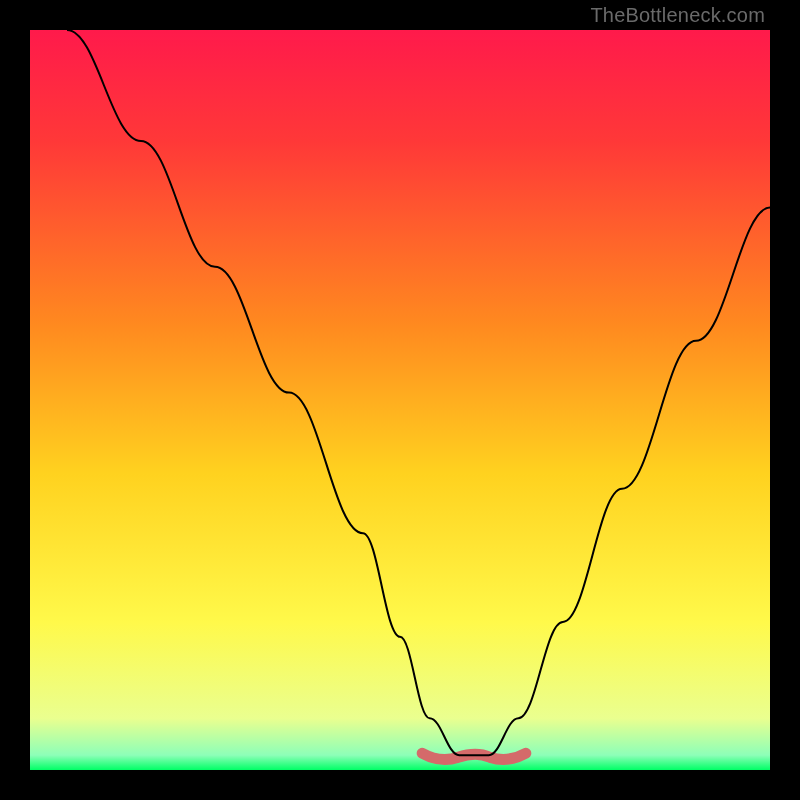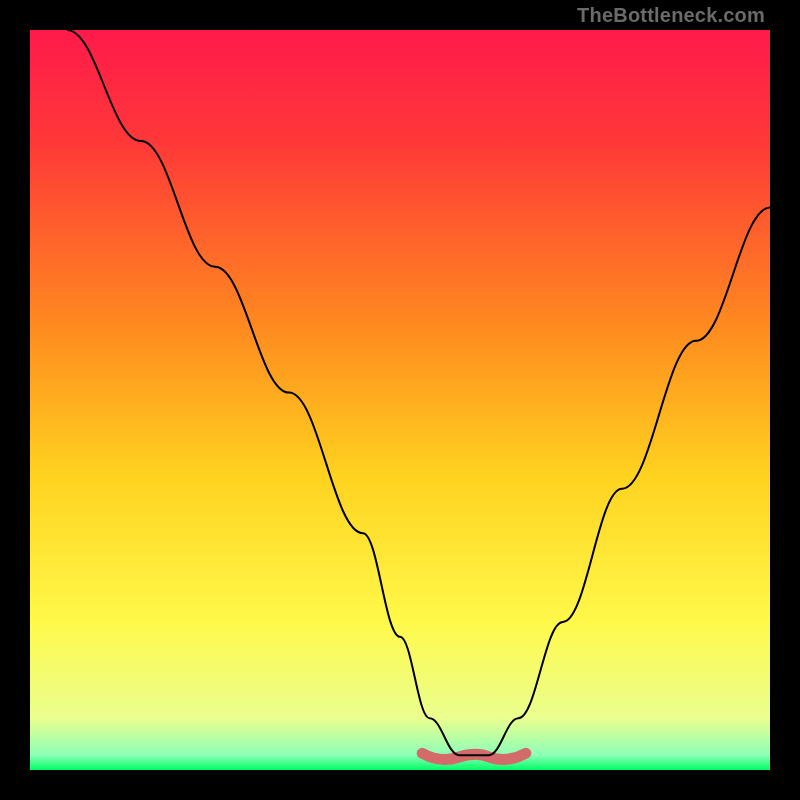--- a/index.html
+++ b/index.html
@@ -17,21 +17,21 @@
     top: 30px;
     width: 740px;
     height: 740px;
   }
   .watermark {
     position: absolute;
     top: 4px;
     right: 35px;
     color: #6a6a6a;
     font-size: 20px;
-    font-weight: 700;
+    font-weight: 400;
     letter-spacing: 0.2px;
   }
   svg {
     display: block;
   }
 </style>
 </head>
 <body>
 
 <div class="watermark">TheBottleneck.com</div>

